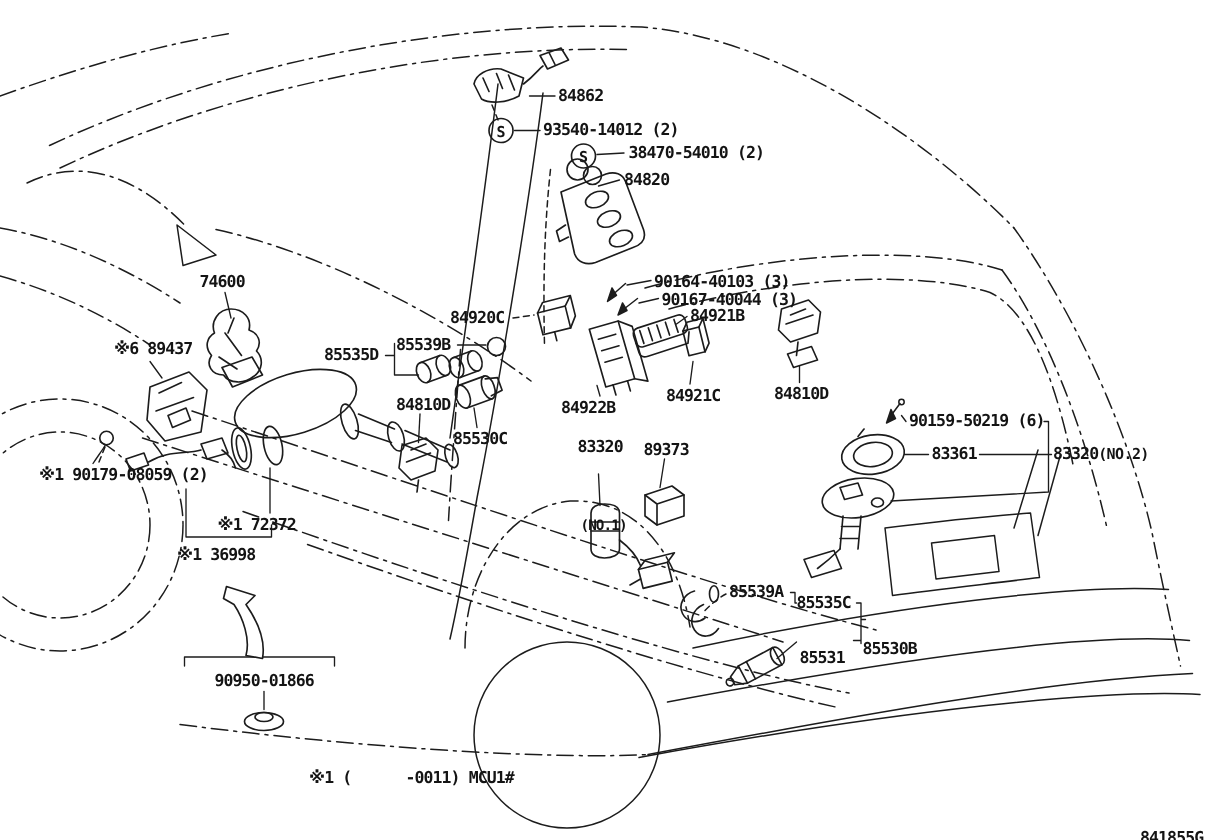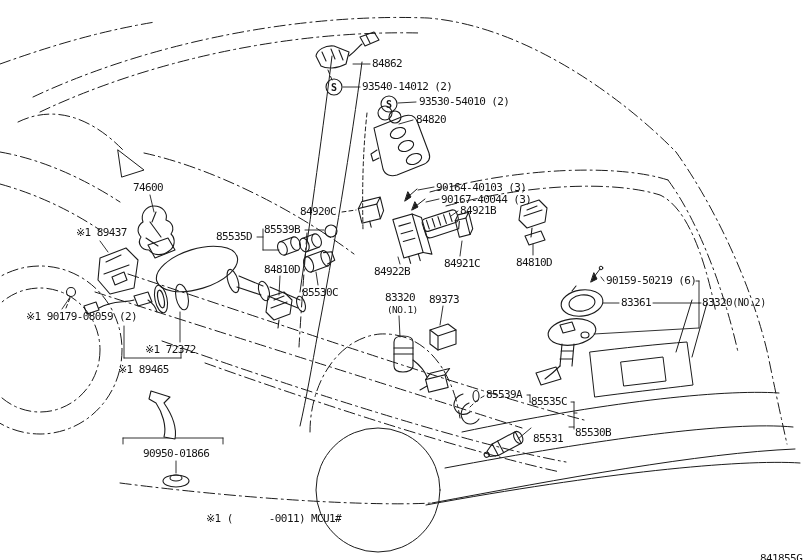--- a/index.html
+++ b/index.html
@@ -1,22 +1,22 @@
 <!DOCTYPE html>
 <html><head>
 <meta charset="utf-8">
 <style>
   html,body{margin:0;padding:0;background:#ffffff;}
   #canvas{position:relative;width:811px;height:560px;background:#ffffff;overflow:hidden;
           font-family:"DejaVu Sans Mono","DejaVu Sans",monospace;}
   #art{position:absolute;left:0;top:0;}
-  .part-label{position:absolute;font-weight:normal;font-size:11px;line-height:11px;
+  .part-label{position:absolute;font-weight:bold;font-size:11px;line-height:11px;
               letter-spacing:-0.6px;color:#141414;white-space:pre;}
   .sub{font-size:10px;letter-spacing:-0.4px;}
-  .sm{font-size:9.5px;}
+  .sm{font-size:9.5px;margin-top:41px;}
   .s-glyph{font-family:"DejaVu Sans Mono","DejaVu Sans",monospace;font-weight:bold;font-size:10px;}
 </style>
 </head>
 <body>
 
 <div id="canvas">
 
 <svg id="art" width="811" height="560" viewBox="0 0 811 560">
 <g stroke="#1c1c1c" fill="none" stroke-width="1.1" stroke-linecap="round" stroke-linejoin="round">
 
@@ -273,44 +273,44 @@
     <ellipse cx="176" cy="481" rx="13" ry="6"></ellipse>
     <ellipse cx="176" cy="478" rx="6" ry="3"></ellipse>
   </g>
 
   <path fill="#ffffff" d="M151,391 L170,397 L164,403 C173,416 177,428 175,439 L164,437 C167,426 162,412 156,403 L149,399 Z"></path>
 </g>
 </svg>
 
 <div class="part-label" style="left:372px;top:58px">84862</div>
 <div class="part-label" style="left:362px;top:81px">93540-14012 (2)</div>
-<div class="part-label" style="left:419px;top:96px">93530-54010 (2)</div>
+<div class="part-label" style="left:419px;top:96px">38470-54010 (2)</div>
 <div class="part-label" style="left:416px;top:114px">84820</div>
 <div class="part-label" style="left:133px;top:182px">74600</div>
 <div class="part-label" style="left:436px;top:182px">90164-40103 (3)</div>
 <div class="part-label" style="left:441px;top:194px">90167-40044 (3)</div>
 <div class="part-label" style="left:300px;top:206px">84920C</div>
 <div class="part-label" style="left:460px;top:205px">84921B</div>
 <div class="part-label" style="left:264px;top:224px">85539B</div>
 <div class="part-label" style="left:216px;top:231px">85535D</div>
-<div class="part-label" style="left:76px;top:227px">※1 89437</div>
+<div class="part-label" style="left:76px;top:227px">※6 89437</div>
 <div class="part-label" style="left:264px;top:264px">84810D</div>
 <div class="part-label" style="left:374px;top:266px">84922B</div>
 <div class="part-label" style="left:444px;top:258px">84921C</div>
 <div class="part-label" style="left:516px;top:257px">84810D</div>
 <div class="part-label" style="left:302px;top:287px">85530C</div>
 <div class="part-label" style="left:606px;top:275px">90159-50219 (6)</div>
 <div class="part-label" style="left:385px;top:292px">83320</div>
 <div class="part-label sm" style="left:387px;top:304px">(NO.1)</div>
 <div class="part-label" style="left:429px;top:294px">89373</div>
 <div class="part-label" style="left:621px;top:297px">83361</div>
 <div class="part-label" style="left:702px;top:297px"><span>83320</span><span class="sub">(NO.2)</span></div>
 <div class="part-label" style="left:26px;top:311px">※1 90179-08059 (2)</div>
 <div class="part-label" style="left:145px;top:344px">※1 72372</div>
-<div class="part-label" style="left:118px;top:364px">※1 89465</div>
+<div class="part-label" style="left:118px;top:364px">※1 36998</div>
 <div class="part-label" style="left:486px;top:389px">85539A</div>
 <div class="part-label" style="left:531px;top:396px">85535C</div>
 <div class="part-label" style="left:575px;top:427px">85530B</div>
 <div class="part-label" style="left:533px;top:433px">85531</div>
 <div class="part-label" style="left:143px;top:448px">90950-01866</div>
 <div class="part-label" style="left:206px;top:513px">※1 (      -0011) MCU1#</div>
 <div class="part-label" style="left:760px;top:553px">841855G</div>
 
 </div>
 

